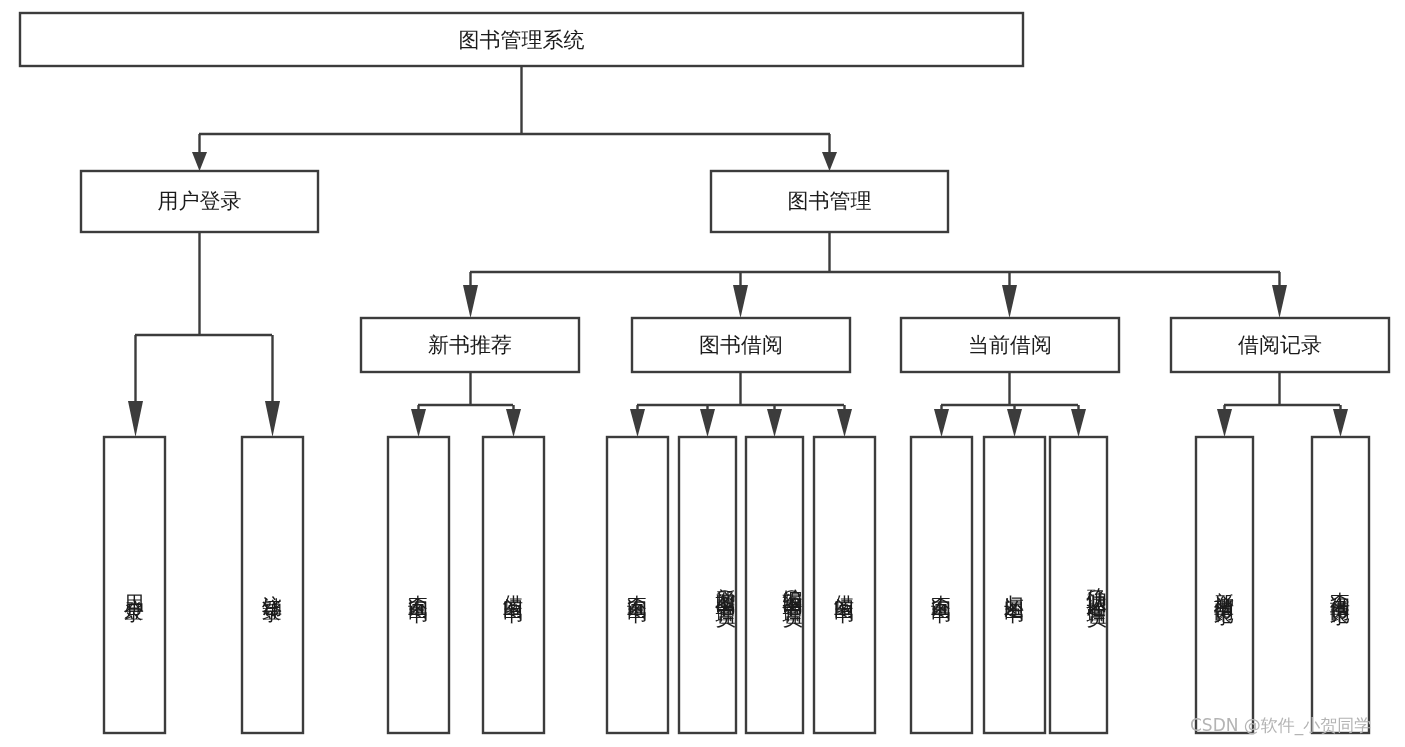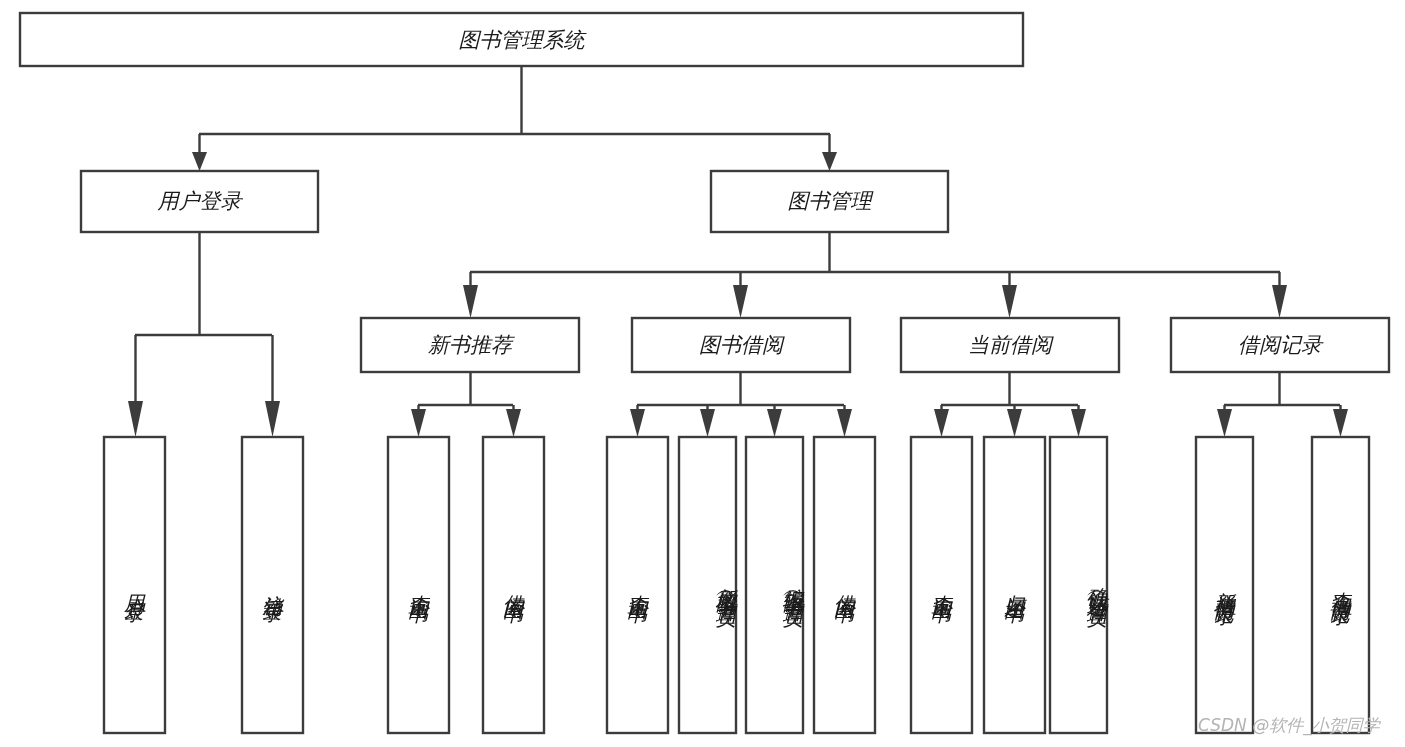--- a/index.html
+++ b/index.html
@@ -11,21 +11,20 @@
     width: 1405px;
     height: 747px;
     font-family: "DejaVu Sans", "Liberation Sans", sans-serif;
     overflow: hidden;
   }
   #diagram-root {
     position: relative;
     width: 1405px;
     height: 747px;
     background: #ffffff;
-    font-style: italic;
   }
   svg#flow {
     position: absolute;
     top: 0;
     left: 0;
     width: 1405px;
     height: 747px;
     display: block;
   }
   .node-box {
@@ -66,21 +65,20 @@
   }
   .watermark {
     position: absolute;
     left: 1190px;
     top: 714px;
     font-family: "DejaVu Sans", "Liberation Sans", sans-serif;
     font-size: 17px;
     color: #b4b4b4;
     white-space: nowrap;
     pointer-events: none;
-    margin-left: 8px;
   }
 </style>
 </head>
 <body>
 
 <div id="diagram-root">
 
   <svg id="flow" viewBox="0 0 1405 747">
 
     <g>

